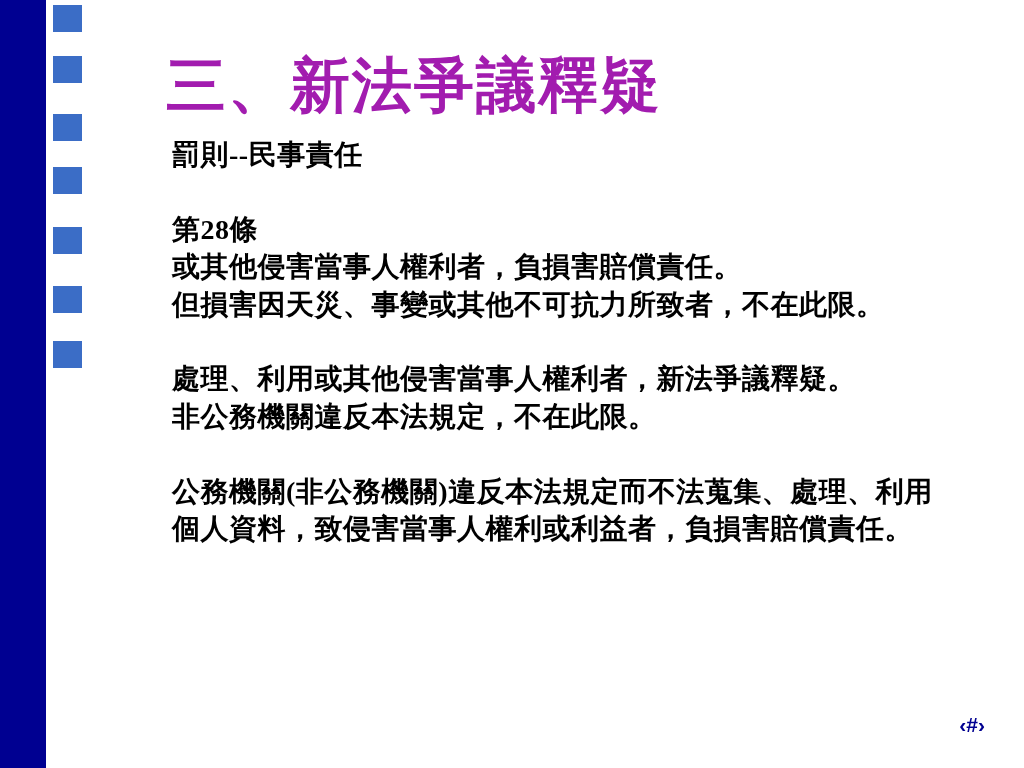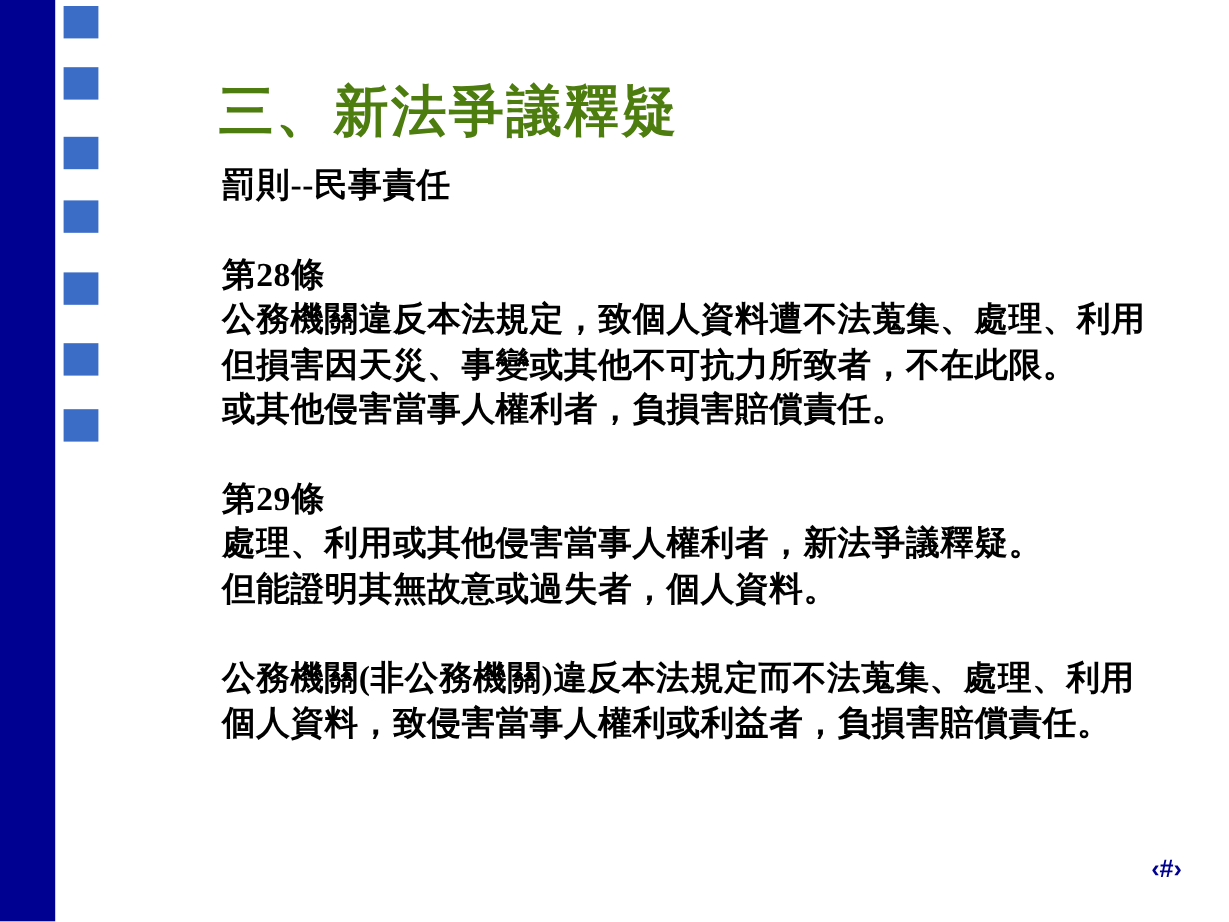--- a/index.html
+++ b/index.html
@@ -28,31 +28,31 @@
     left: 53px;
     width: 29px;
     height: 27px;
     background: #3B6DC6;
   }
 
   .title {
     position: absolute;
     left: 166px;
     top: 46px;
-    margin: 16px;
-    font-size: 46px;
+    margin: 0;
+    font-size: 60px;
     font-weight: bold;
-    color: #4d7c0f;
+    color: #a21caf;
     letter-spacing: 2px;
     white-space: nowrap;
   }
 
   .body-block {
     position: absolute;
-    left: 185px;
+    left: 172px;
     top: 136px;
   }
 
   .body-line {
     height: 37.4px;
     line-height: 37.4px;
     font-size: 28px;
     font-weight: bold;
     color: #000000;
     white-space: nowrap;
@@ -81,25 +81,23 @@
       <div class="decor-square" style="top: 167px;"></div>
       <div class="decor-square" style="top: 227px;"></div>
       <div class="decor-square" style="top: 286px;"></div>
       <div class="decor-square" style="top: 341px;"></div>
     </div>
   <h1 class="title">三、新法爭議釋疑</h1>
   <div class="body-block" id="body-lines">
       <div class="body-line">罰則--民事責任</div>
       <div class="body-line"></div>
       <div class="body-line">第28條</div>
-      <div class="body-line">公務機關違反本法規定，致個人資料遭不法蒐集、處理、利用</div>
+      <div class="body-line">或其他侵害當事人權利者，負損害賠償責任。</div>
       <div class="body-line">但損害因天災、事變或其他不可抗力所致者，不在此限。</div>
-      <div class="body-line">或其他侵害當事人權利者，負損害賠償責任。</div>
       <div class="body-line"></div>
-      <div class="body-line">第29條</div>
       <div class="body-line">處理、利用或其他侵害當事人權利者，新法爭議釋疑。</div>
-      <div class="body-line">但能證明其無故意或過失者，個人資料。</div>
+      <div class="body-line">非公務機關違反本法規定，不在此限。</div>
       <div class="body-line"></div>
       <div class="body-line">公務機關(非公務機關)違反本法規定而不法蒐集、處理、利用</div>
       <div class="body-line">個人資料，致侵害當事人權利或利益者，負損害賠償責任。</div>
     </div>
   <div class="page-number">‹#›</div>
 </div>
 
 </body></html>

